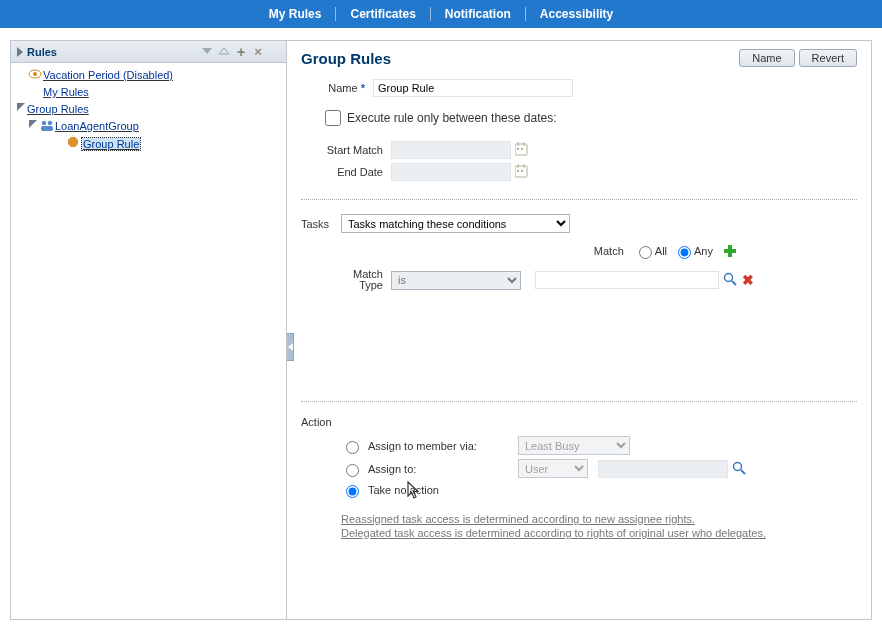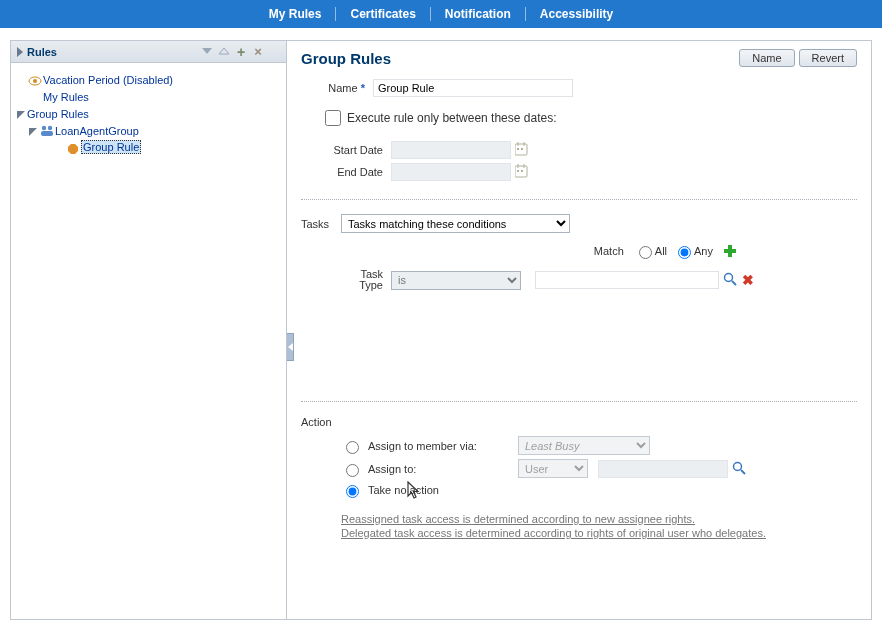--- a/index.html
+++ b/index.html
@@ -61,21 +61,21 @@
   }
   .sidebar-head .title { font-weight: bold; color: #003a6c; flex: 1; }
   .sidebar-head .tools { display: flex; gap: 3px; align-items: center; }
   .tool-btn {
     width: 14px; height: 14px;
     cursor: pointer;
     display: flex; align-items: center; justify-content: center;
     color: #6a7a8c;
   }
   .tree { padding: 6px 6px; }
-  .tree-row { display: flex; align-items: flex-end; height: 17px; cursor: pointer; }
+  .tree-row { display: flex; align-items: flex-start; height: 17px; cursor: pointer; text-decoration: underline; }
   .tree-row .exp {
     width: 10px;
     color: #6a7a8c;
     font-size: 10px;
   }
   .tree-row .icon { width: 16px; display: flex; align-items: center; justify-content: center; }
   .tree-row .label { color: #003399; white-space: nowrap; }
   .tree-row.selected .label { background: #cde4f7; border: 1px dotted #333; padding: 0 1px; }
   .indent1 { padding-left: 12px; }
   .indent3 { padding-left: 48px; }
@@ -274,21 +274,21 @@
     <div class="form-row" style="margin-left:24px;">
       <span class="lbl" style="width:48px;"><span>Name</span> <span class="req">*</span></span>
       <input type="text" style="width: 200px;" value="Group Rule">
     </div>
 
     <div class="check-row">
       <input type="checkbox" style="">
       <span style="font-size:12px;">Execute rule only between these dates:</span>
     </div>
     <div class="date-row">
-      <span class="lbl2">Start Date</span>
+      <span class="lbl2">Start Match</span>
       <input type="text" class="grey" style="width: 120px;" disabled="">
       <span class="cal-icon">
         <svg width="15" height="14" viewBox="0 0 15 14">
             <rect x="0" y="2" width="12" height="11" rx="1" fill="none" stroke="#b0b09a"></rect>
             <line x1="3" y1="0" x2="3" y2="4" stroke="#b0b09a"></line>
             <line x1="9" y1="0" x2="9" y2="4" stroke="#b0b09a"></line>
             <rect x="2" y="6" width="2" height="2" fill="#b0b09a"></rect>
             <rect x="6" y="6" width="2" height="2" fill="#b0b09a"></rect>
           </svg>
       </span>
@@ -326,21 +326,21 @@
           <span>Any</span>
         </label>
       <span class="plus">
         <svg width="14" height="14" viewBox="0 0 14 14">
             <rect x="5" y="1" width="4" height="12" fill="#2fa82f"></rect>
             <rect x="1" y="5" width="12" height="4" fill="#2fa82f"></rect>
           </svg>
       </span>
     </div>
     <div class="cond-row">
-      <span class="lbl4">Task Type</span>
+      <span class="lbl4">Match Type</span>
       <select class="sel sel-grey" style="width:130px;">
         <option>is</option>
       </select>
       <span style="width:14px;"></span>
       <input type="text" style="width: 184px;" value="">
       <span class="mag">
         <svg width="14" height="14" viewBox="0 0 14 14">
             <circle cx="5.5" cy="5.5" r="4" fill="none" stroke="#3a78c2" stroke-width="1.5"></circle>
             <line x1="9" y1="9" x2="13" y2="13" stroke="#3a78c2" stroke-width="1.8"></line>
           </svg>
@@ -350,21 +350,21 @@
 
     <hr class="dotted-sep" style="margin-top:110px;">
 
     <div class="action-h">Action</div>
 
     <div class="action-row">
       <label class="radio">
           <input type="radio" name="action" style="">
         </label>
       <span class="rlabel">Assign to member via:</span>
-      <select class="sel sel-grey" style="width:132px;font-style:italic;" disabled="">
+      <select class="sel sel-grey" style="width:112px;" disabled="">
         <option>Least Busy</option>
       </select>
     </div>
     <div class="action-row">
       <label class="radio">
           <input type="radio" name="action" style="">
         </label>
       <span class="rlabel">Assign to:</span>
       <select class="sel sel-grey" style="width:70px;" disabled="">
         <option>User</option>

